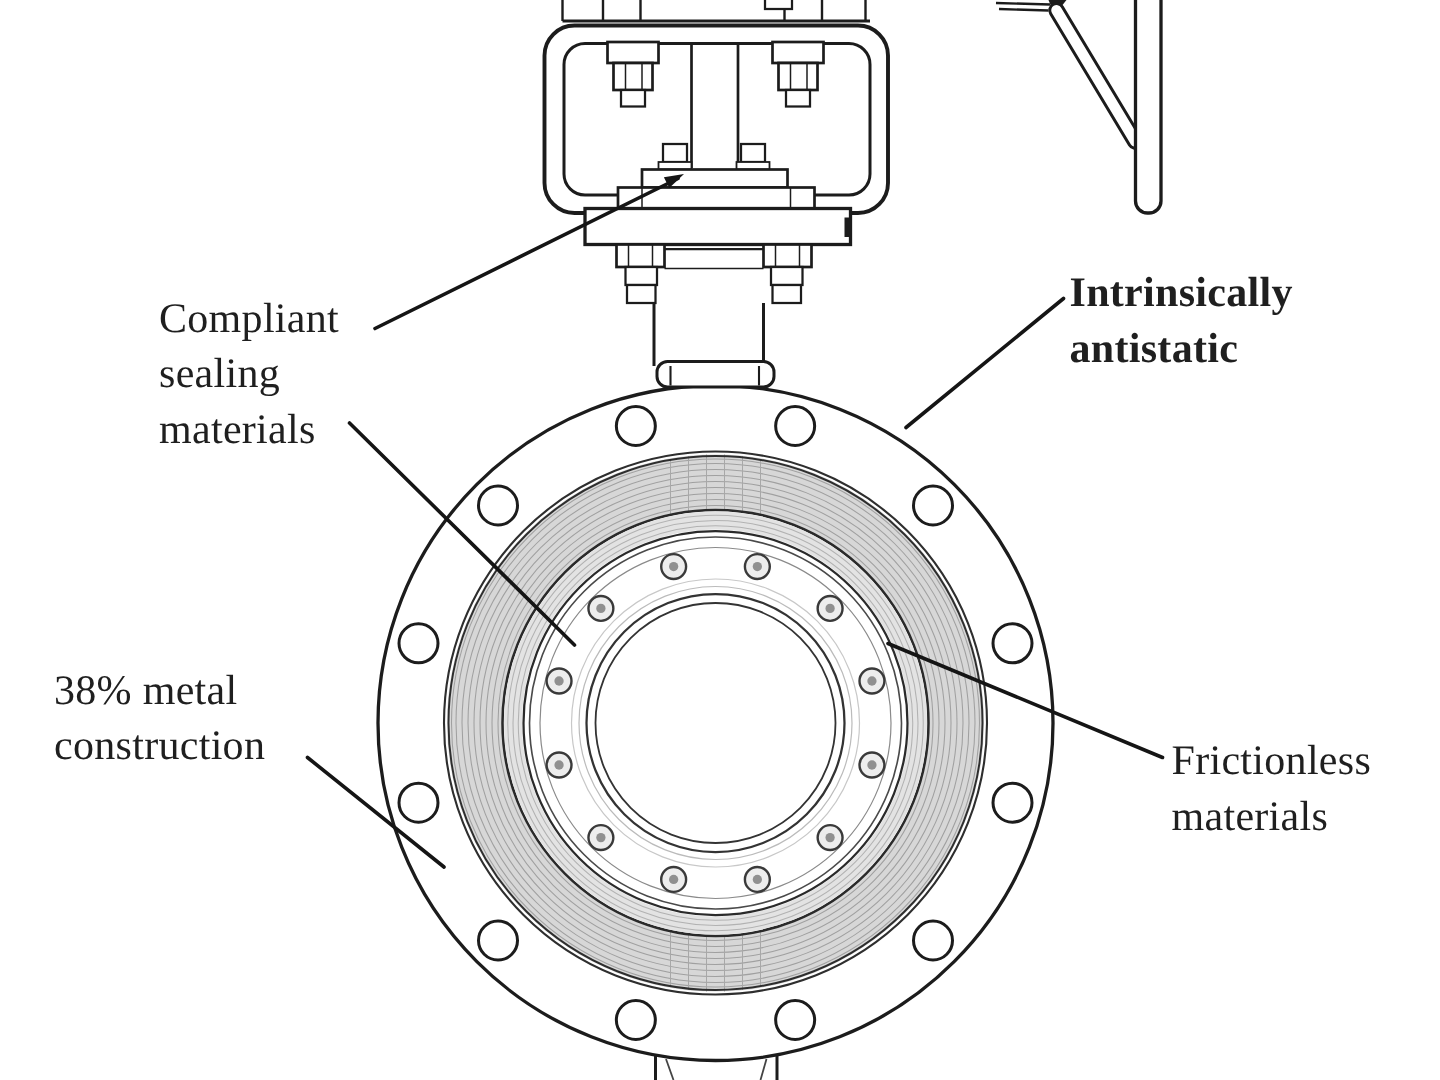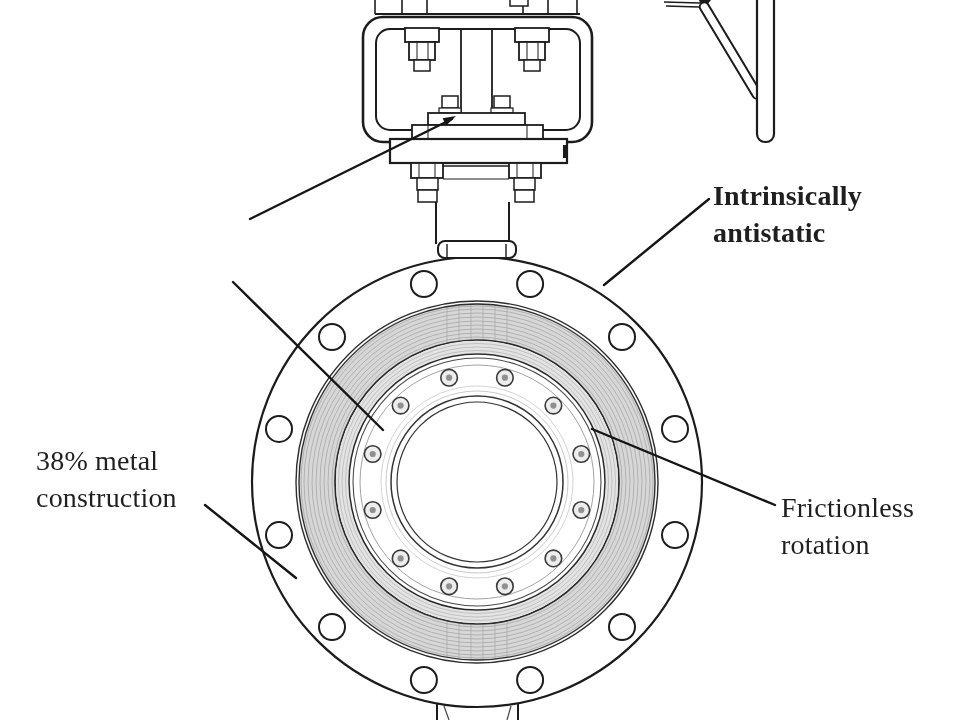--- a/index.html
+++ b/index.html
@@ -241,22 +241,25 @@
   <g stroke="#151515" stroke-width="2.4" stroke-linecap="round">
     <line x1="250" y1="219" x2="452" y2="119"></line>
     <polygon points="456,116 446.2,125.4 442.6,118.2" fill="#151515" stroke="none"></polygon>
     <line x1="233" y1="282" x2="383" y2="430"></line>
     <line x1="709" y1="199" x2="604" y2="285"></line>
     <line x1="205" y1="505" x2="296" y2="578"></line>
     <line x1="592" y1="429" x2="775" y2="505"></line>
   </g>
 </svg>
 
+  <div class="callout" style="left:106px; top:194px;">Compliant
+sealing
+materials</div>
 
   <div class="callout" style="left:713px; top:177px;font-weight:bold;">Intrinsically
 antistatic</div>
 
   <div class="callout" style="left:36px; top:442px;">38% metal
 construction</div>
 
   <div class="callout" style="left:781px; top:489px;">Frictionless
-rotation</div>
+materials</div>
 </div>
 
 </body></html>

